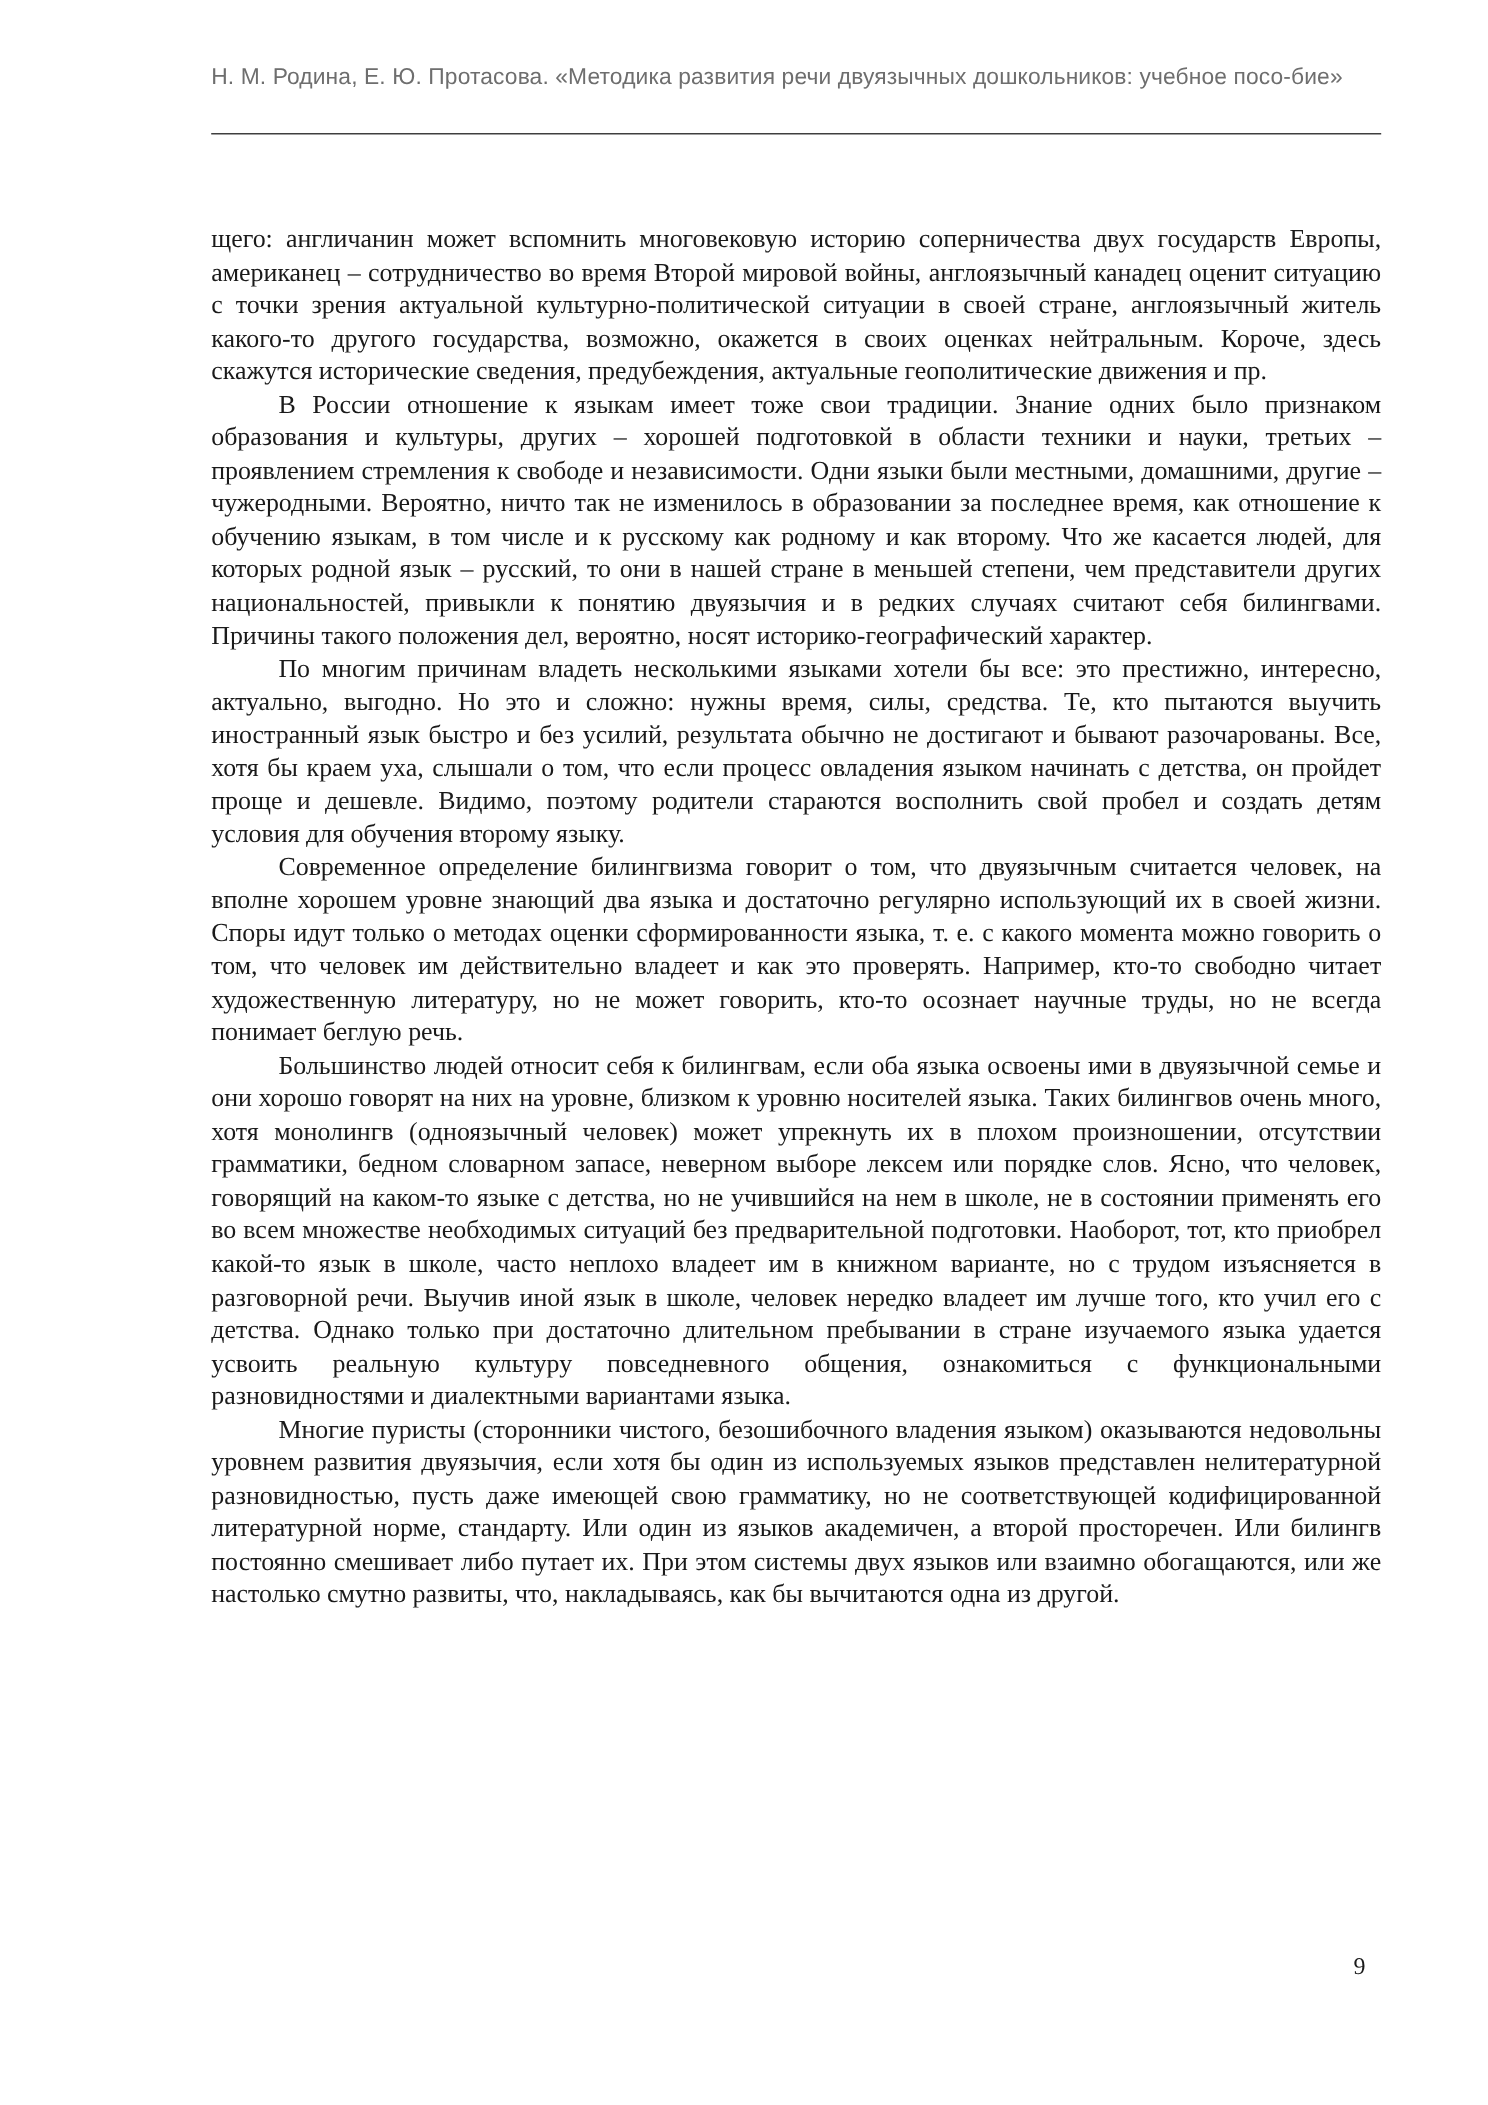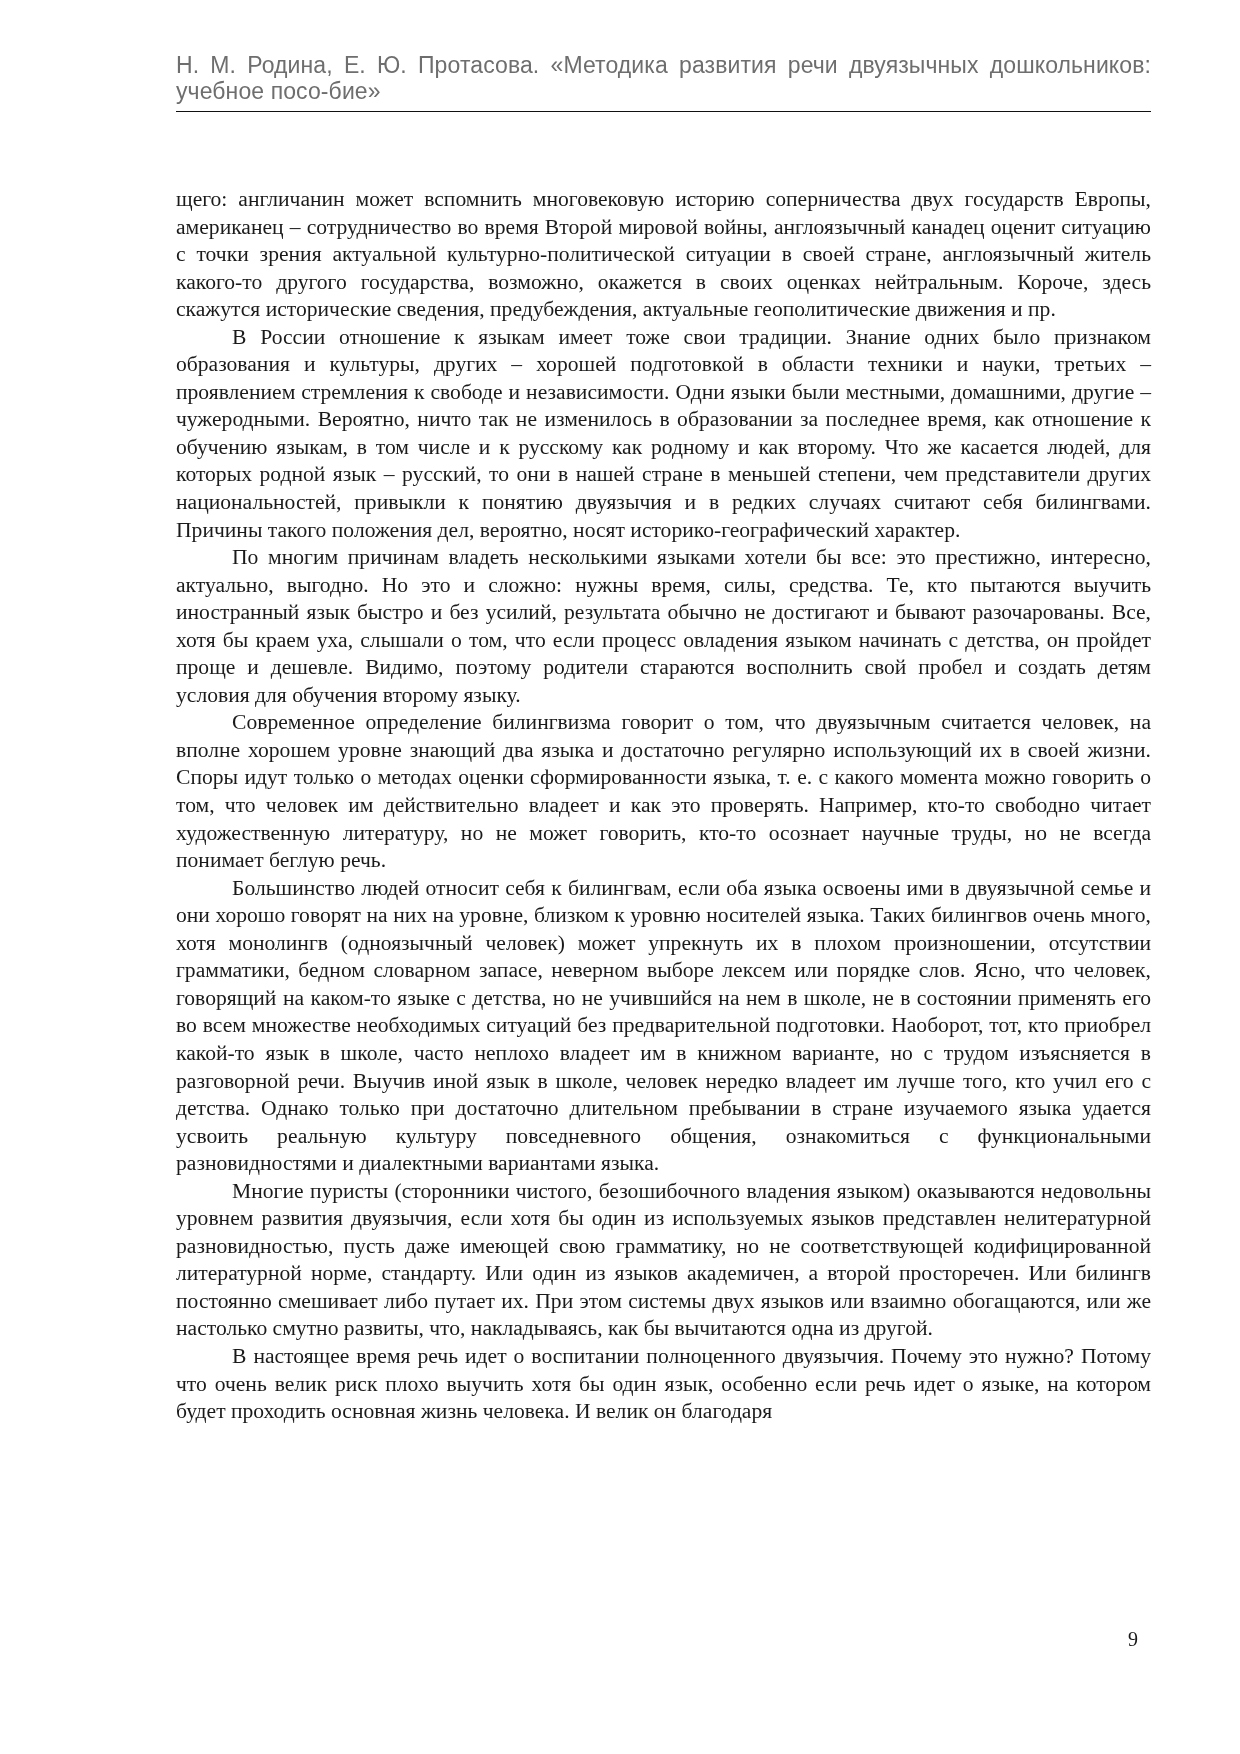--- a/index.html
+++ b/index.html
@@ -1,20 +1,20 @@
 <!DOCTYPE html>
 <html><head>
   <meta charset="utf-8">
   <style>
     html, body { margin: 0; padding: 0; background: #ffffff; }
     body { width: 1240px; height: 1754px; position: relative; overflow: hidden; }
     .page-header {
       position: absolute; left: 176px; top: 52px; width: 975px;
       font-family: "Liberation Sans", sans-serif;
-      font-size: 23px; line-height: 26px; color: #6e6e6e;
+      font-size: 19px; line-height: 26px; color: #6e6e6e;
       text-align: justify; letter-spacing: 0.1px;
     }
     .header-rule {
       position: absolute; left: 176px; top: 111px; width: 975px; height: 0;
       border-top: 1.5px solid #111;
     }
     .body-text {
       position: absolute; left: 176px; top: 142px; width: 975px;
       font-family: "Liberation Serif", serif;
       font-size: 21.6px; line-height: 27.55px; color: #1a1a1a;
@@ -33,16 +33,15 @@
 <div class="page-header">Н. М. Родина, Е. Ю. Протасова. «Методика развития речи двуязычных дошкольников: учебное посо-бие»</div>
 <div class="header-rule"></div>
 
 <div class="body-text">
   <p>щего: англичанин может вспомнить многовековую историю соперничества двух государств Европы, американец – сотрудничество во время Второй мировой войны, англоязычный канадец оценит ситуацию с точки зрения актуальной культурно-политической ситуации в своей стране, англоязычный житель какого-то другого государства, возможно, окажется в своих оценках нейтральным. Короче, здесь скажутся исторические сведения, предубежде­ния, актуальные геополитические движения и пр.</p>
   <p class="indent">В России отношение к языкам имеет тоже свои традиции. Знание одних было призна­ком образования и культуры, других – хорошей подготовкой в области техники и науки, тре­тьих – проявлением стремления к свободе и независимости. Одни языки были местными, домашними, другие – чужеродными. Вероятно, ничто так не изменилось в образовании за последнее время, как отношение к обучению языкам, в том числе и к русскому как родному и как второму. Что же касается людей, для которых родной язык – русский, то они в нашей стране в меньшей степени, чем представители других национальностей, привыкли к поня­тию двуязычия и в редких случаях считают себя билингвами. Причины такого положения дел, вероятно, носят историко-географический характер.</p>
   <p class="indent">По многим причинам владеть несколькими языками хотели бы все: это престижно, интересно, актуально, выгодно. Но это и сложно: нужны время, силы, средства. Те, кто пыта­ются выучить иностранный язык быстро и без усилий, результата обычно не достигают и бывают разочарованы. Все, хотя бы краем уха, слышали о том, что если процесс овладения языком начинать с детства, он пройдет проще и дешевле. Видимо, поэтому родители стара­ются восполнить свой пробел и создать детям условия для обучения второму языку.</p>
   <p class="indent">Современное определение билингвизма говорит о том, что двуязычным считается человек, на вполне хорошем уровне знающий два языка и достаточно регулярно использу­ющий их в своей жизни. Споры идут только о методах оценки сформированности языка, т. е. с какого момента можно говорить о том, что человек им действительно владеет и как это проверять. Например, кто-то свободно читает художественную литературу, но не может говорить, кто-то осознает научные труды, но не всегда понимает беглую речь.</p>
   <p class="indent">Большинство людей относит себя к билингвам, если оба языка освоены ими в дву­язычной семье и они хорошо говорят на них на уровне, близком к уровню носителей языка. Таких билингвов очень много, хотя монолингв (одноязычный человек) может упрекнуть их в плохом произношении, отсутствии грамматики, бедном словарном запасе, неверном выборе лексем или порядке слов. Ясно, что человек, говорящий на каком-то языке с детства, но не учившийся на нем в школе, не в состоянии применять его во всем множестве необходи­мых ситуаций без предварительной подготовки. Наоборот, тот, кто приобрел какой-то язык в школе, часто неплохо владеет им в книжном варианте, но с трудом изъясняется в разговор­ной речи. Выучив иной язык в школе, человек нередко владеет им лучше того, кто учил его с детства. Однако только при достаточно длительном пребывании в стране изучаемого языка удается усвоить реальную культуру повседневного общения, ознакомиться с функциональ­ными разновидностями и диалектными вариантами языка.</p>
   <p class="indent">Многие пуристы (сторонники чистого, безошибочного владения языком) оказываются недовольны уровнем развития двуязычия, если хотя бы один из используемых языков пред­ставлен нелитературной разновидностью, пусть даже имеющей свою грамматику, но не соответствующей кодифицированной литературной норме, стандарту. Или один из языков академичен, а второй просторечен. Или билингв постоянно смешивает либо путает их. При этом системы двух языков или взаимно обогащаются, или же настолько смутно развиты, что, накладываясь, как бы вычитаются одна из другой.</p>
-  <p class="indent">В настоящее время речь идет о воспитании полноценного двуязычия. Почему это нужно? Потому что очень велик риск плохо выучить хотя бы один язык, особенно если речь идет о языке, на котором будет проходить основная жизнь человека. И велик он благодаря</p>
 </div>
 
 <div class="page-number">9</div>
 
 </body></html>

